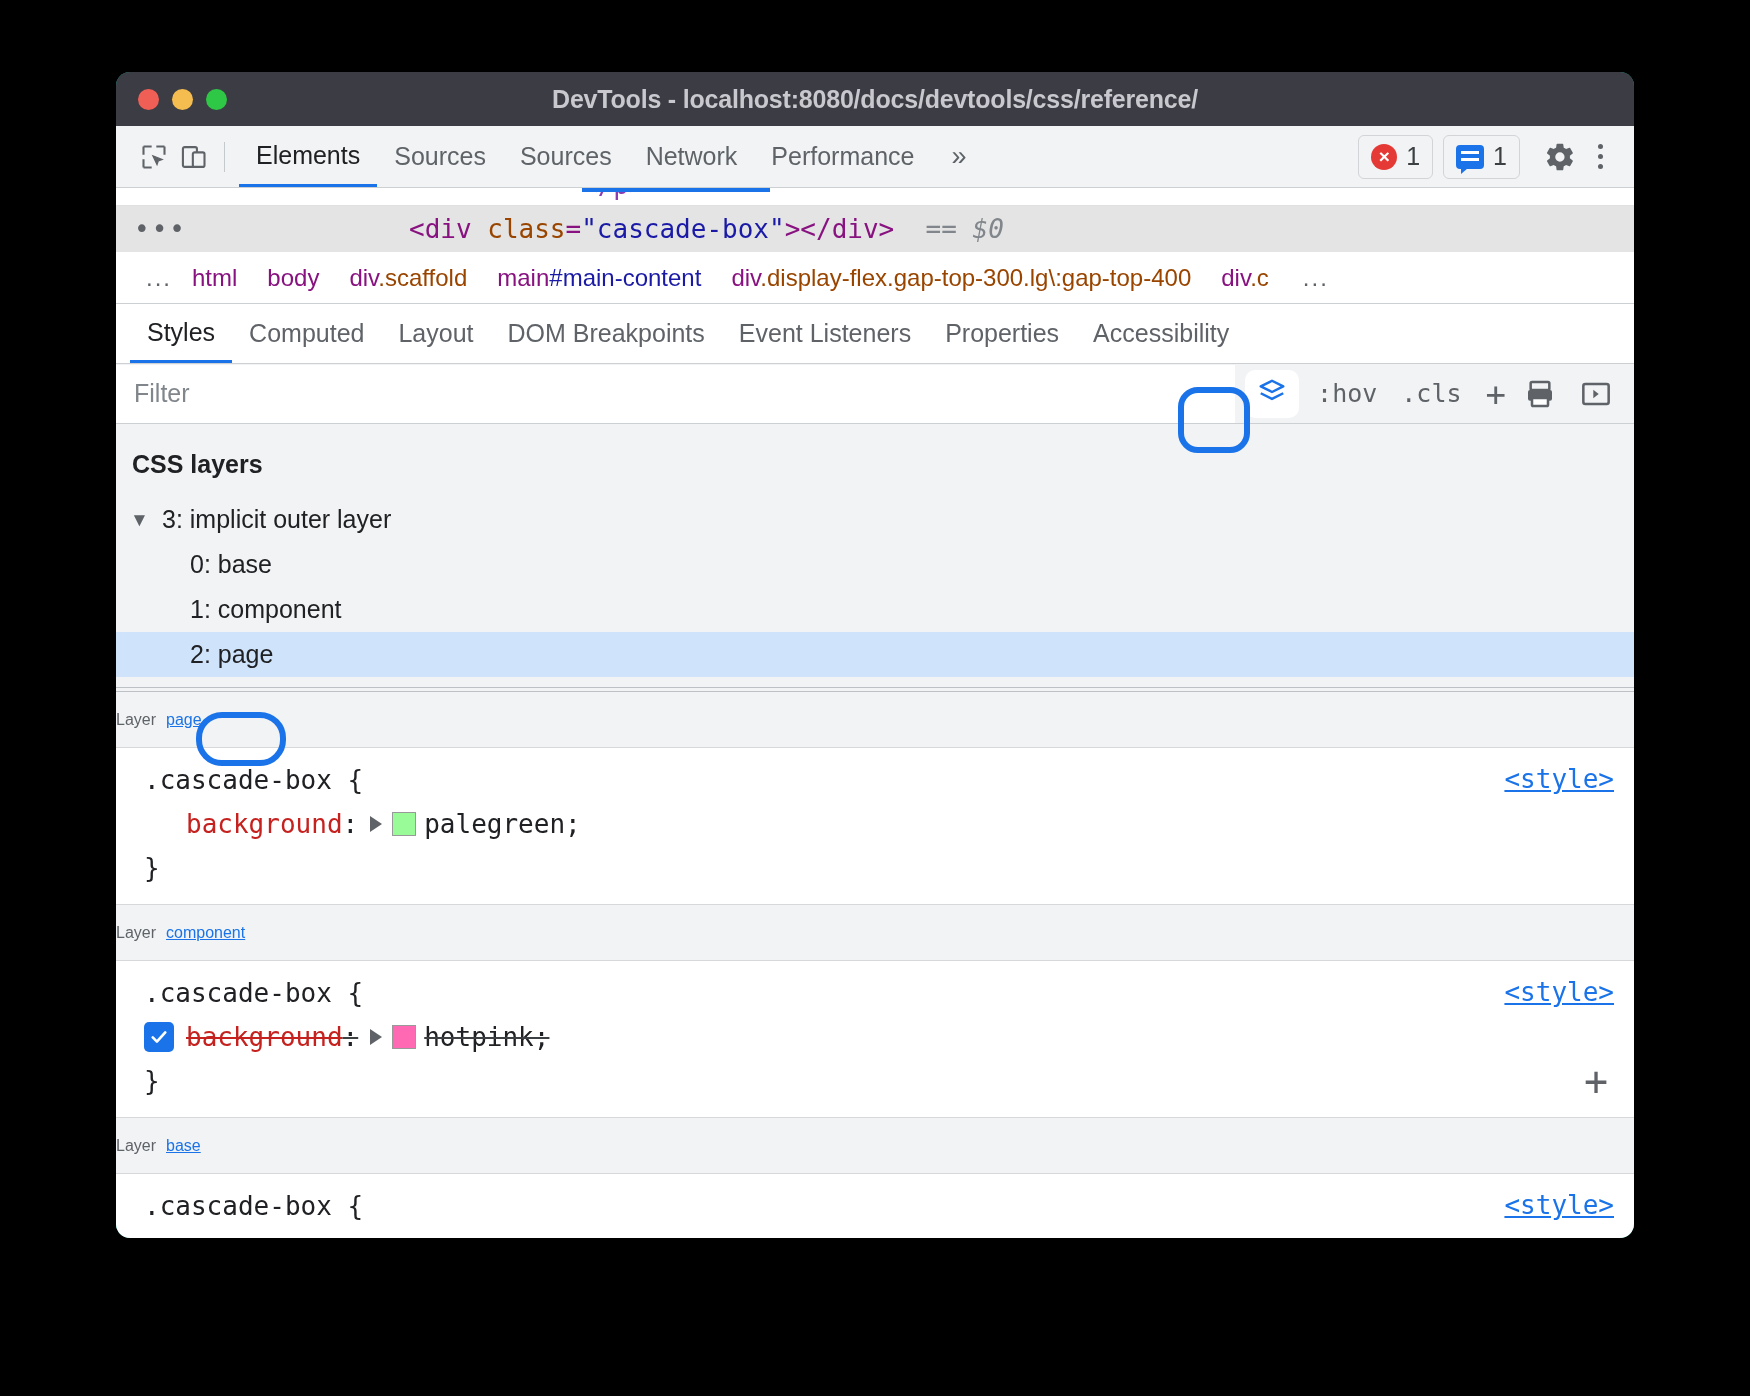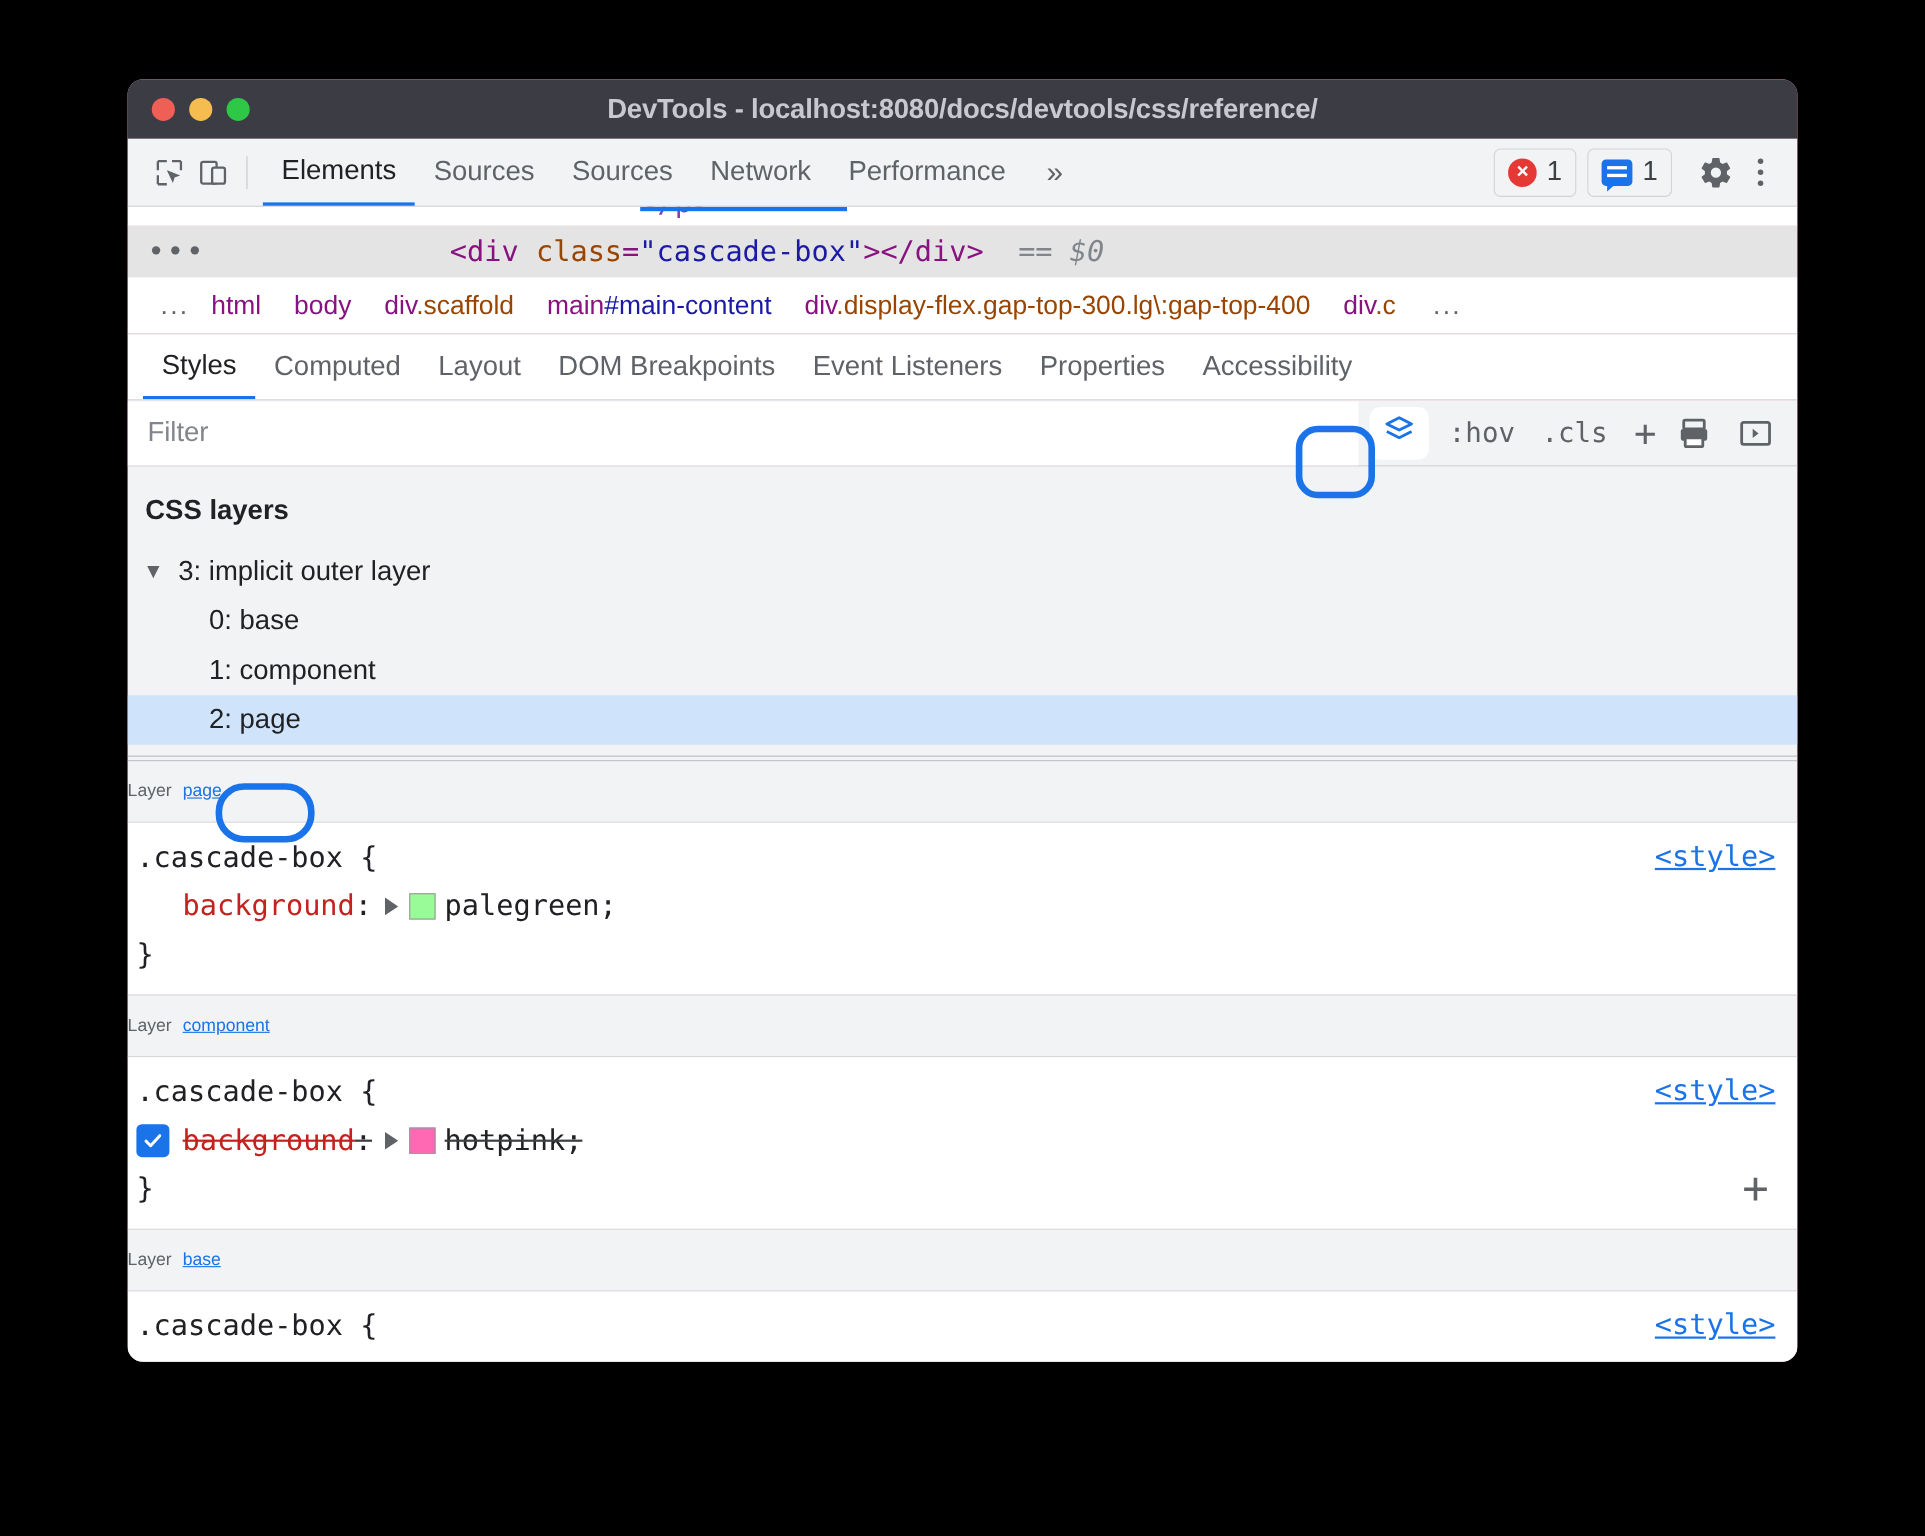--- a/index.html
+++ b/index.html
@@ -15,21 +15,21 @@
     background: #000000;
   }
 
   
   .window {
     position: absolute;
     left: 116px; top: 72px;
     width: 1518px; height: 1166px;
     border-radius: 14px;
     overflow: hidden;
-    background: #f9a8d4;
+    background: #14b8a6;
     box-shadow: 0 0 0 1px rgba(0,0,0,0.25);
   }
 
   
   .titlebar {
     height: 54px;
     background: #3c3c44;
     display: flex;
     align-items: center;
     position: relative;
@@ -304,21 +304,21 @@
   }
   .rule-block {
     background: #ffffff;
     border-bottom: 1px solid #d6d8da;
     font-family: "DejaVu Sans Mono", monospace;
     font-size: 26px;
     color: #202124;
     position: relative;
     padding: 10px 0 14px 0;
   }
-  .rule-line { height: 44px; display: flex; align-items: center; padding-left: 8px; }
+  .rule-line { height: 44px; display: flex; align-items: center; padding-left: 28px; }
   .rule-line.prop { }
   .prop-indent { width: 42px; flex: none; }
   .prop-name { color: #c5221f; }
   .prop-name.strike { text-decoration: line-through; text-decoration-color: #c5221f; }
   .arrow-tri {
     display: inline-block;
     width: 0; height: 0;
     border-left: 12px solid #5f6368;
     border-top: 8px solid transparent;
     border-bottom: 8px solid transparent;

